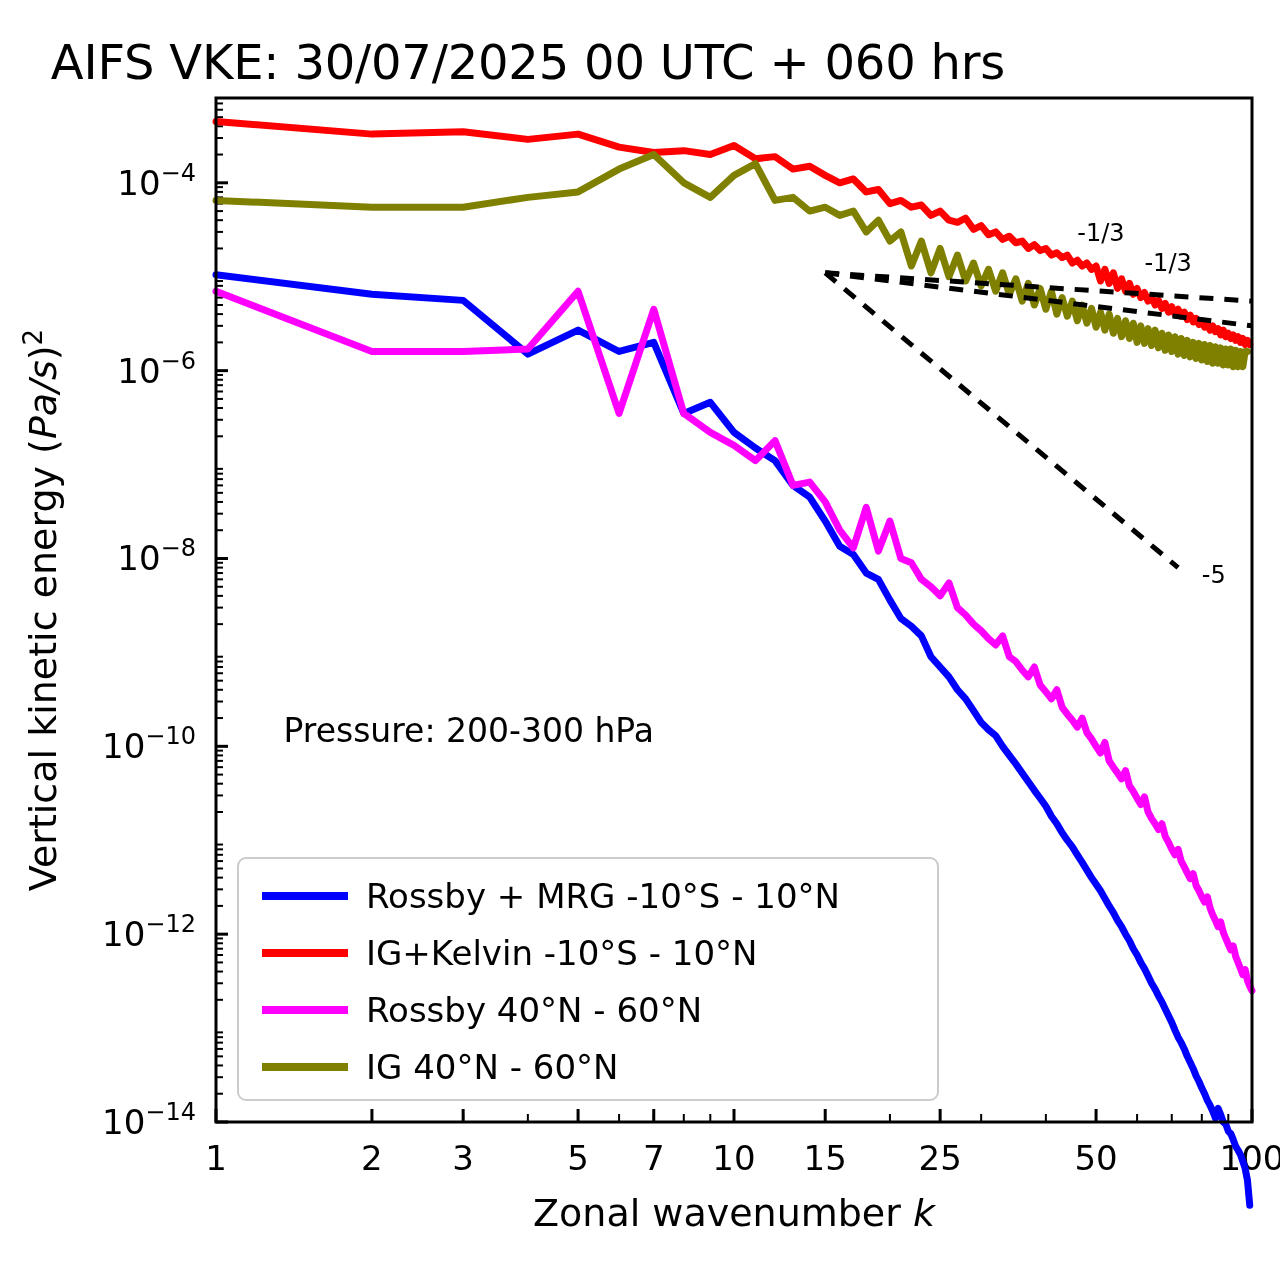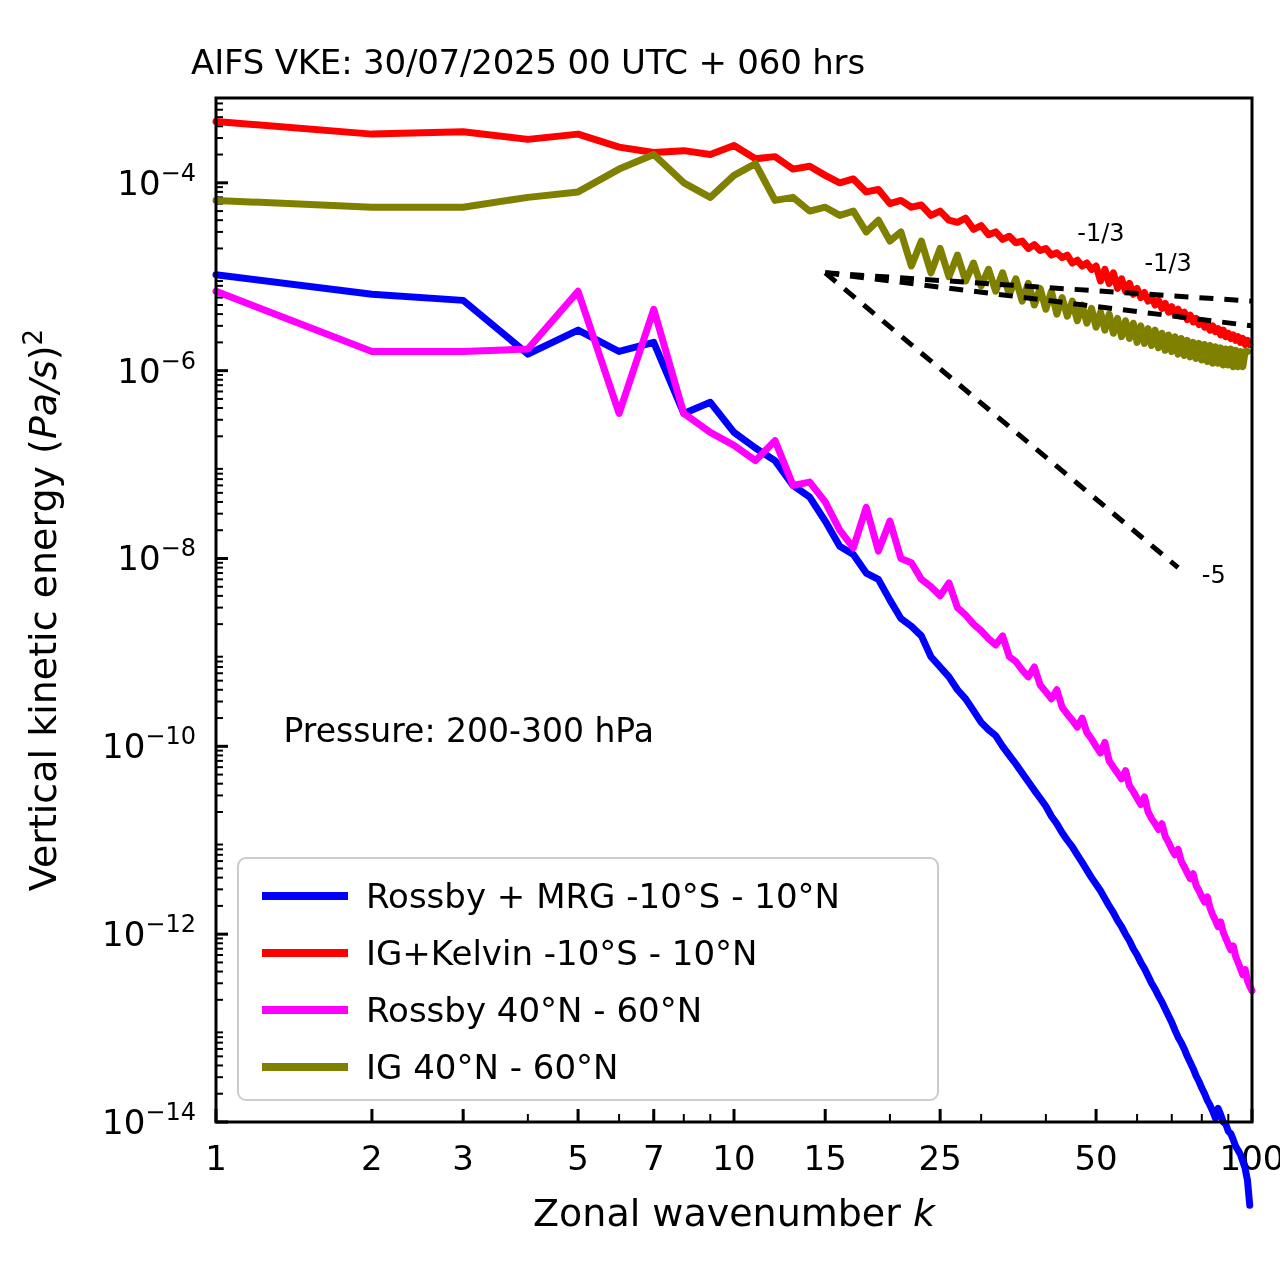--- a/index.html
+++ b/index.html
@@ -19,21 +19,21 @@
     width: 1280px;
     height: 1288px;
     background: #ffffff;
   }
   #chart-title {
     position: absolute;
     left: 0;
     top: 38px;
     width: 1056px;
     text-align: center;
-    font-size: 34px;
+    font-size: 48px;
     line-height: 48px;
     letter-spacing: -0.2px;
     color: #000000;
   }
   #plot-svg {
     position: absolute;
     left: 0;
     top: 0;
     width: 1280px;
     height: 1288px;

